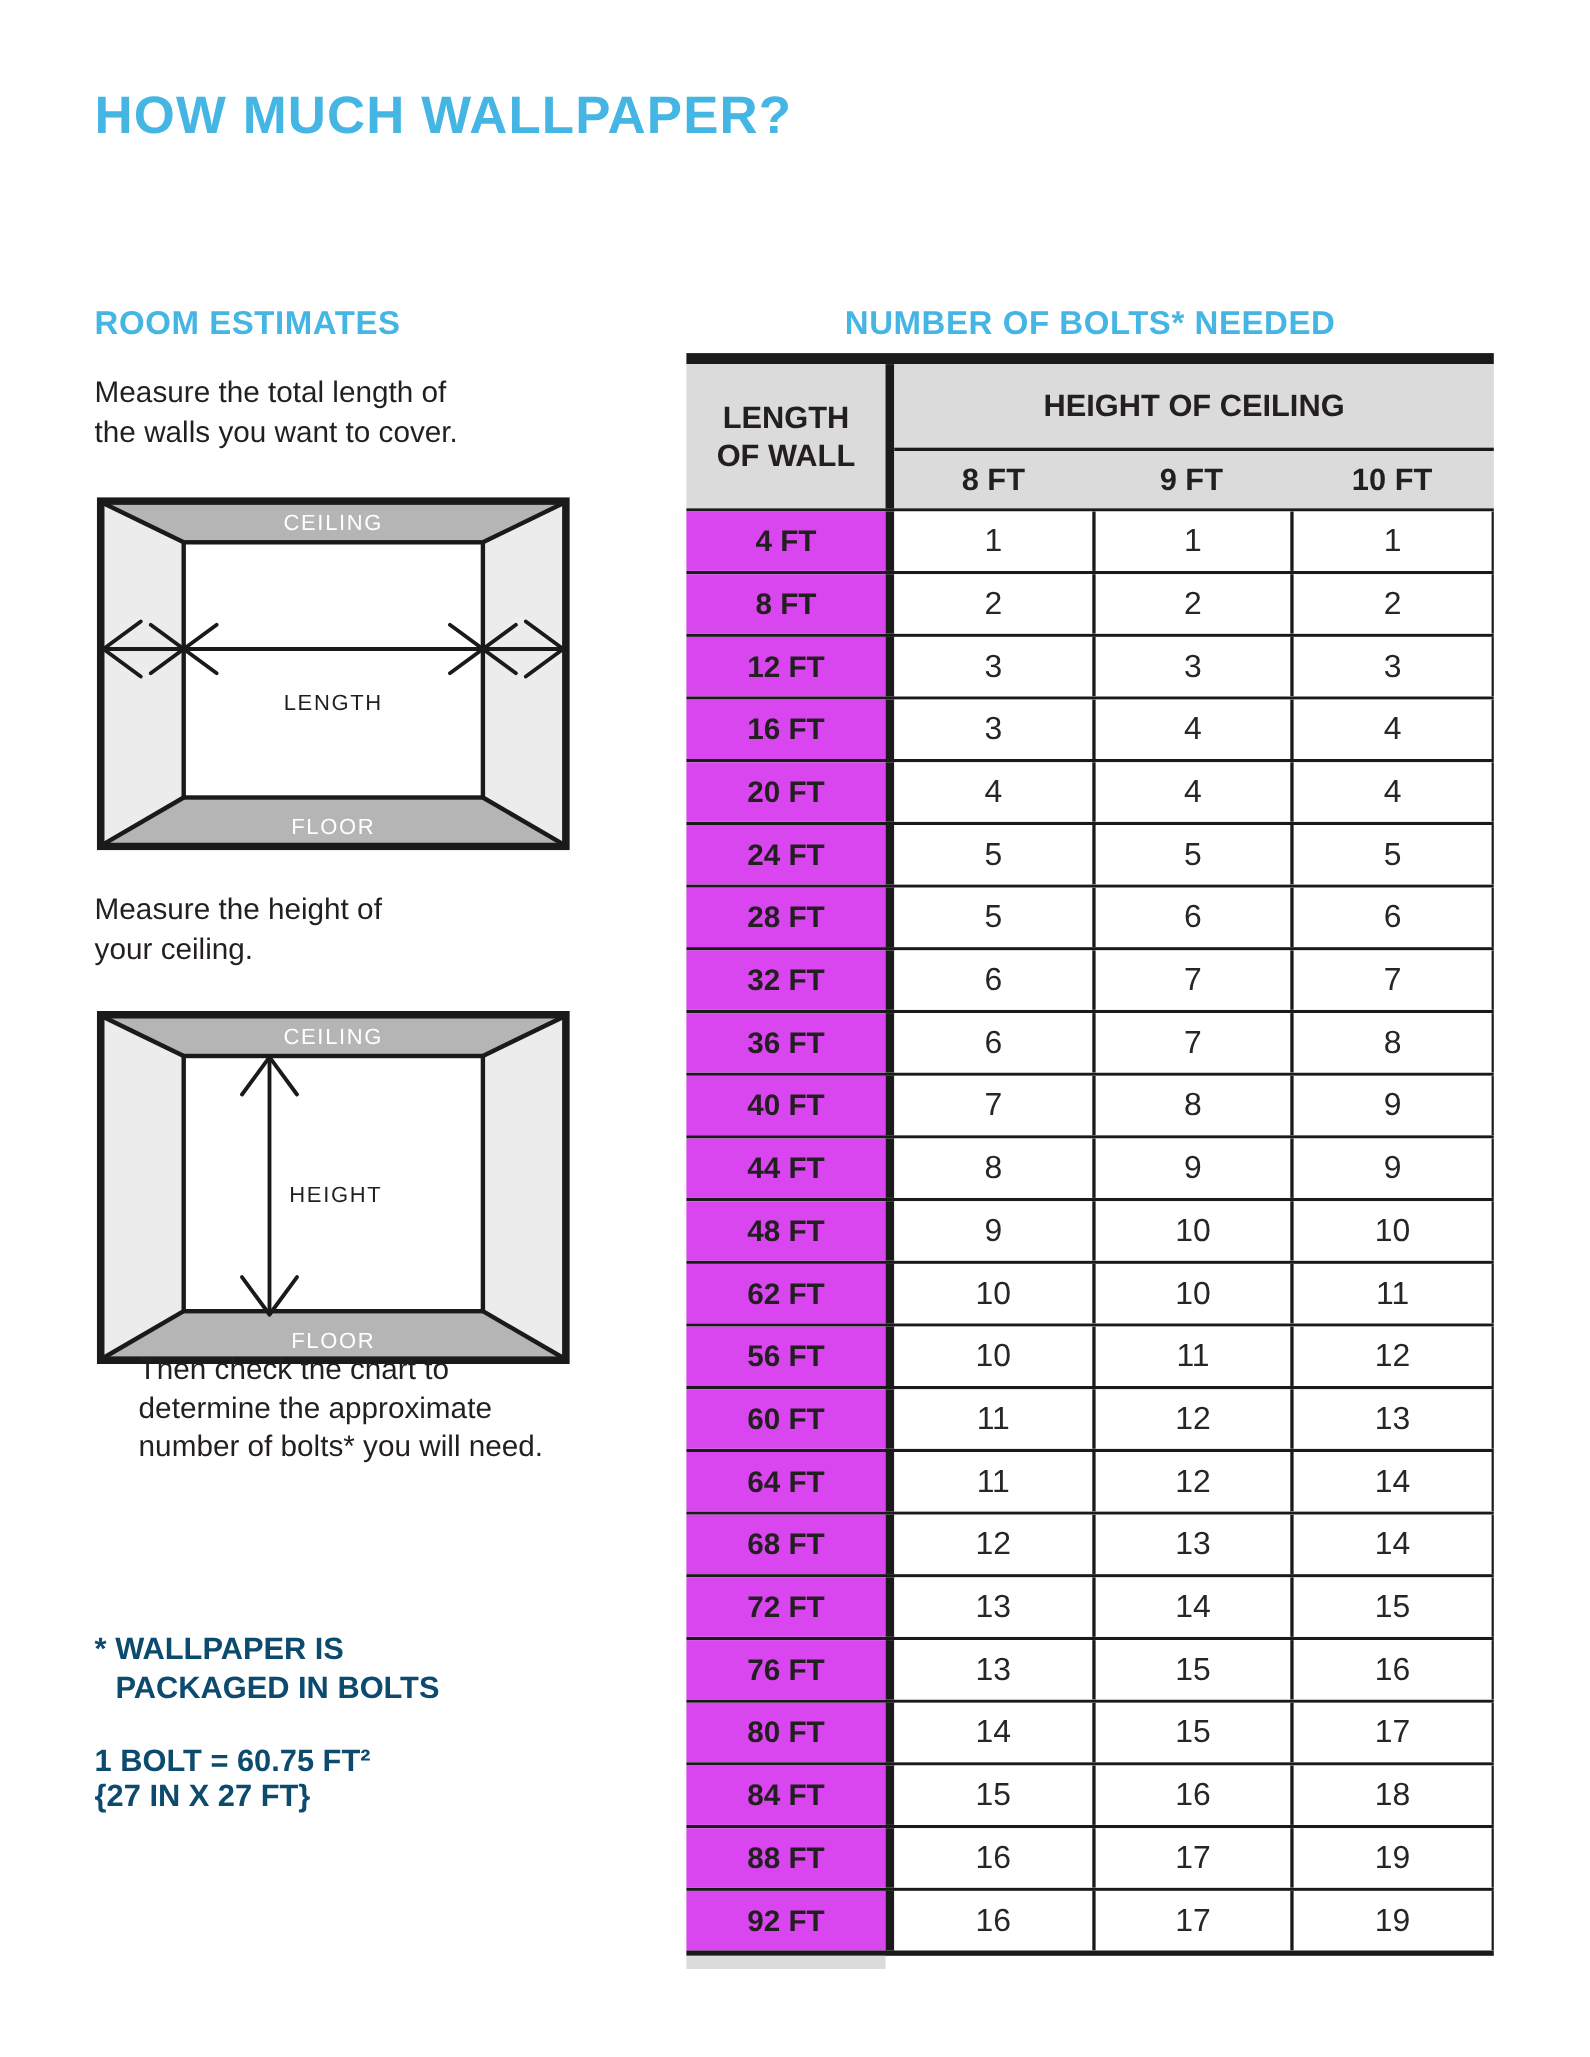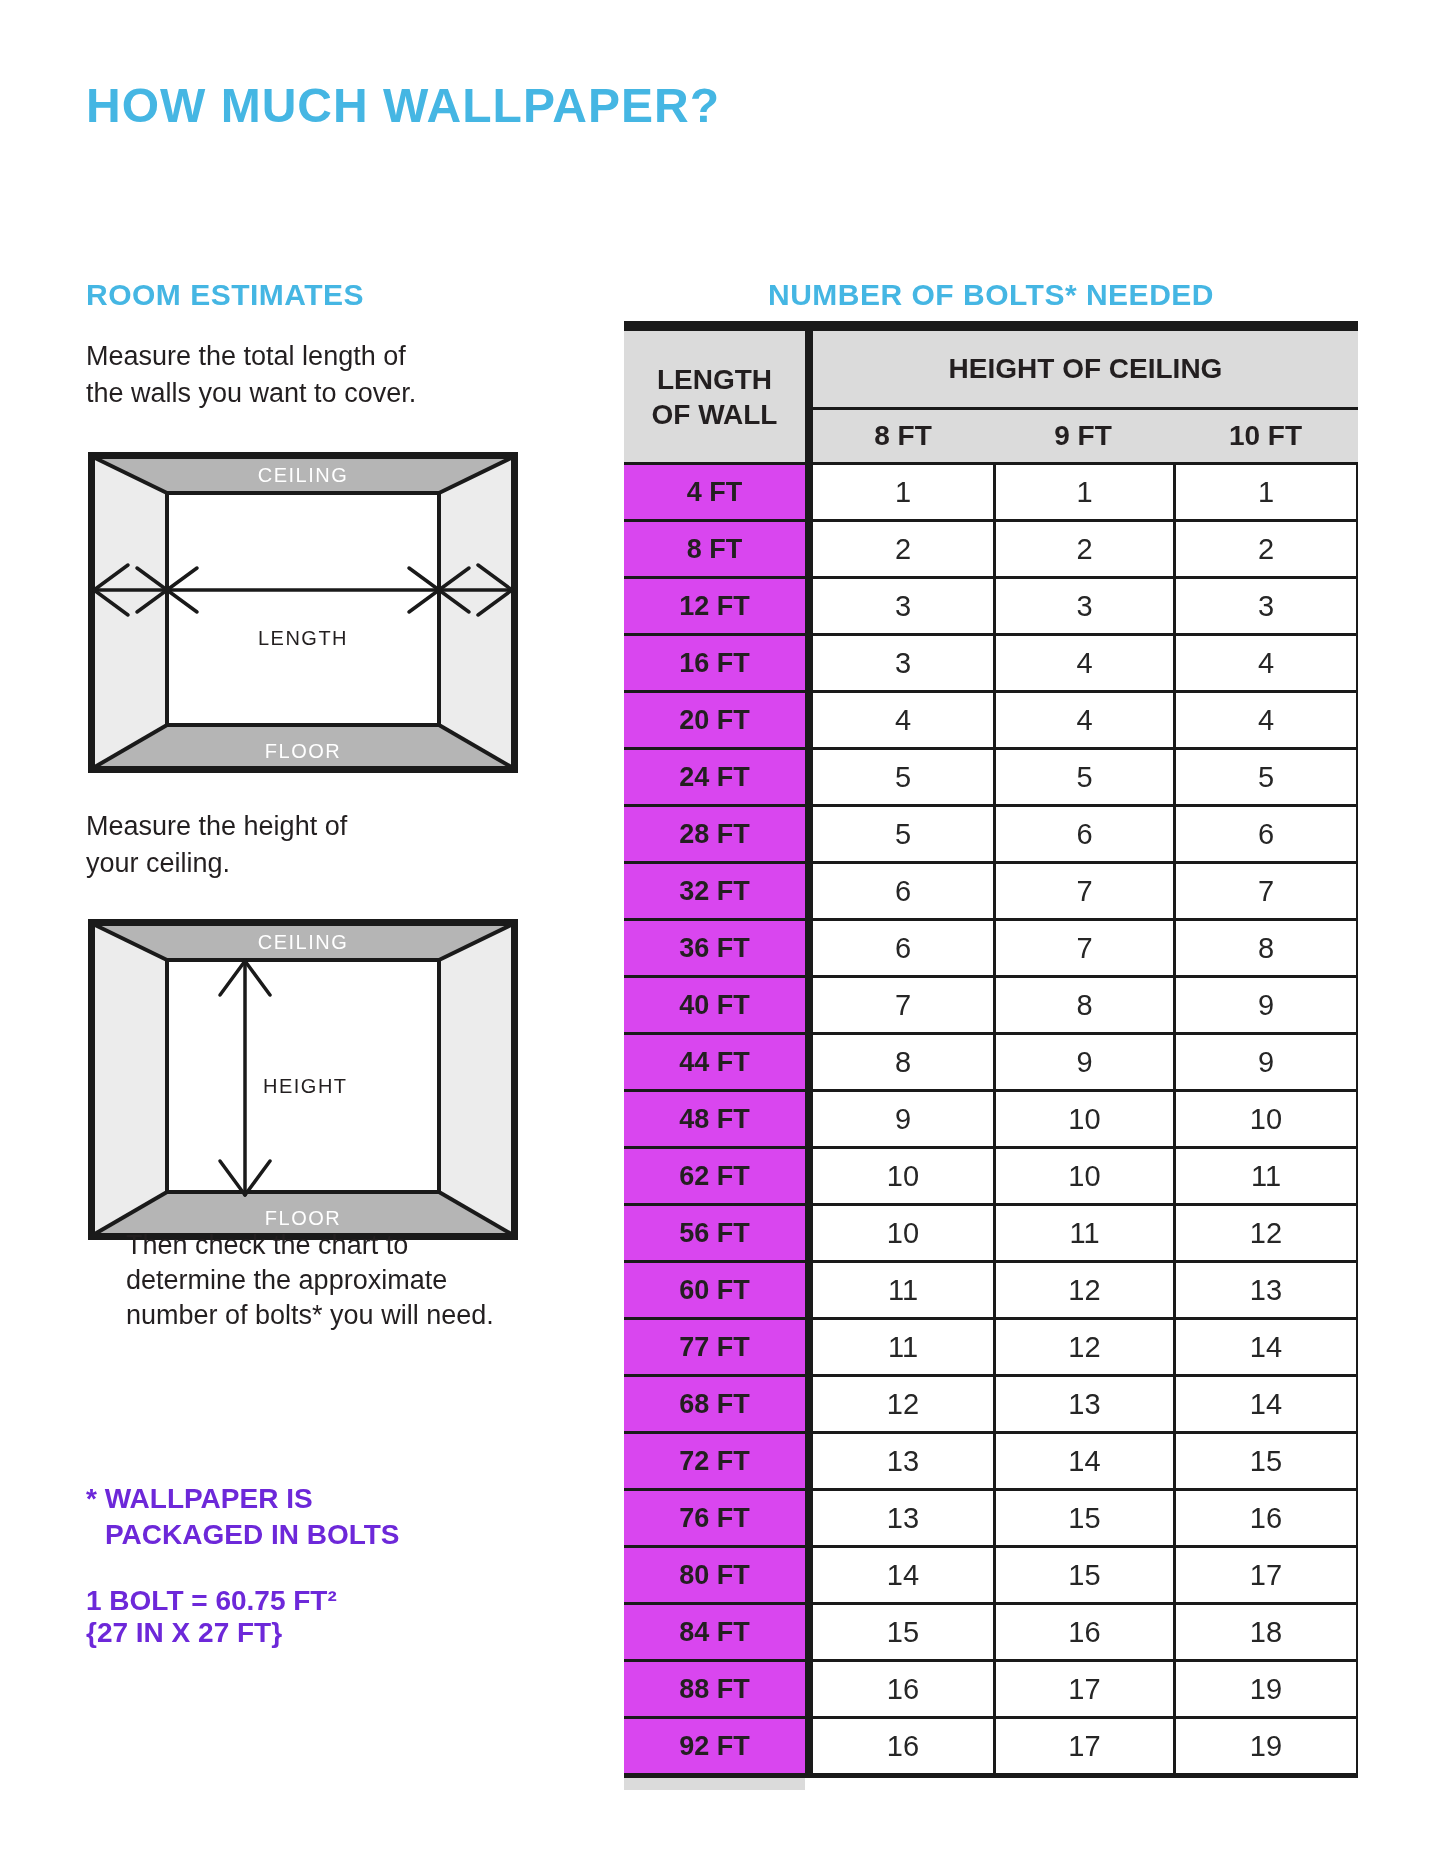--- a/index.html
+++ b/index.html
@@ -11,21 +11,21 @@
   #main-title{left:86px;top:82px;font-size:48px;font-weight:bold;letter-spacing:1px;line-height:1;}
   .blue-heading{font-size:30px;font-weight:bold;line-height:1;letter-spacing:0.5px;}
   #room-estimates-heading{left:86px;top:280px;}
   #table-heading{left:624px;top:280px;width:734px;text-align:center;}
 
   .step-text{left:86px;font-size:27px;line-height:37px;white-space:pre-line;color:#231f20;}
   #step1{top:338px;}
   #step2{top:808px;}
   #step3{top:1228px;line-height:35px;margin-left:40px;}
 
-  .foot{left:86px;font-weight:bold;font-size:28px;color:#6d28d9;}
+  .foot{left:86px;font-weight:bold;font-size:28px;color:#0c4a6e;}
   #footnote{top:1481px;line-height:36px;}
   #footnote .indent{padding-left:19px;}
   #bolt-info{top:1585px;line-height:32px;}
 
   
   #bolts-table{left:624px;top:321px;width:734px;}
   .tbar{height:10px;background:#1a1a1a;}
   .thead{display:flex;}
   .h-lbl{width:181px;height:131px;background:#dbdbdb;display:flex;flex-direction:column;
          justify-content:center;align-items:center;font-weight:bold;font-size:28px;line-height:35px;
@@ -251,21 +251,21 @@
           <div class="val v3">12</div>
         </div>
         <div class="trow">
           <div class="lbl">60 FT</div>
           <div class="vdiv"></div>
           <div class="val v1">11</div>
           <div class="val v2">12</div>
           <div class="val v3">13</div>
         </div>
         <div class="trow">
-          <div class="lbl">77 FT</div>
+          <div class="lbl">64 FT</div>
           <div class="vdiv"></div>
           <div class="val v1">11</div>
           <div class="val v2">12</div>
           <div class="val v3">14</div>
         </div>
         <div class="trow">
           <div class="lbl">68 FT</div>
           <div class="vdiv"></div>
           <div class="val v1">12</div>
           <div class="val v2">13</div>

